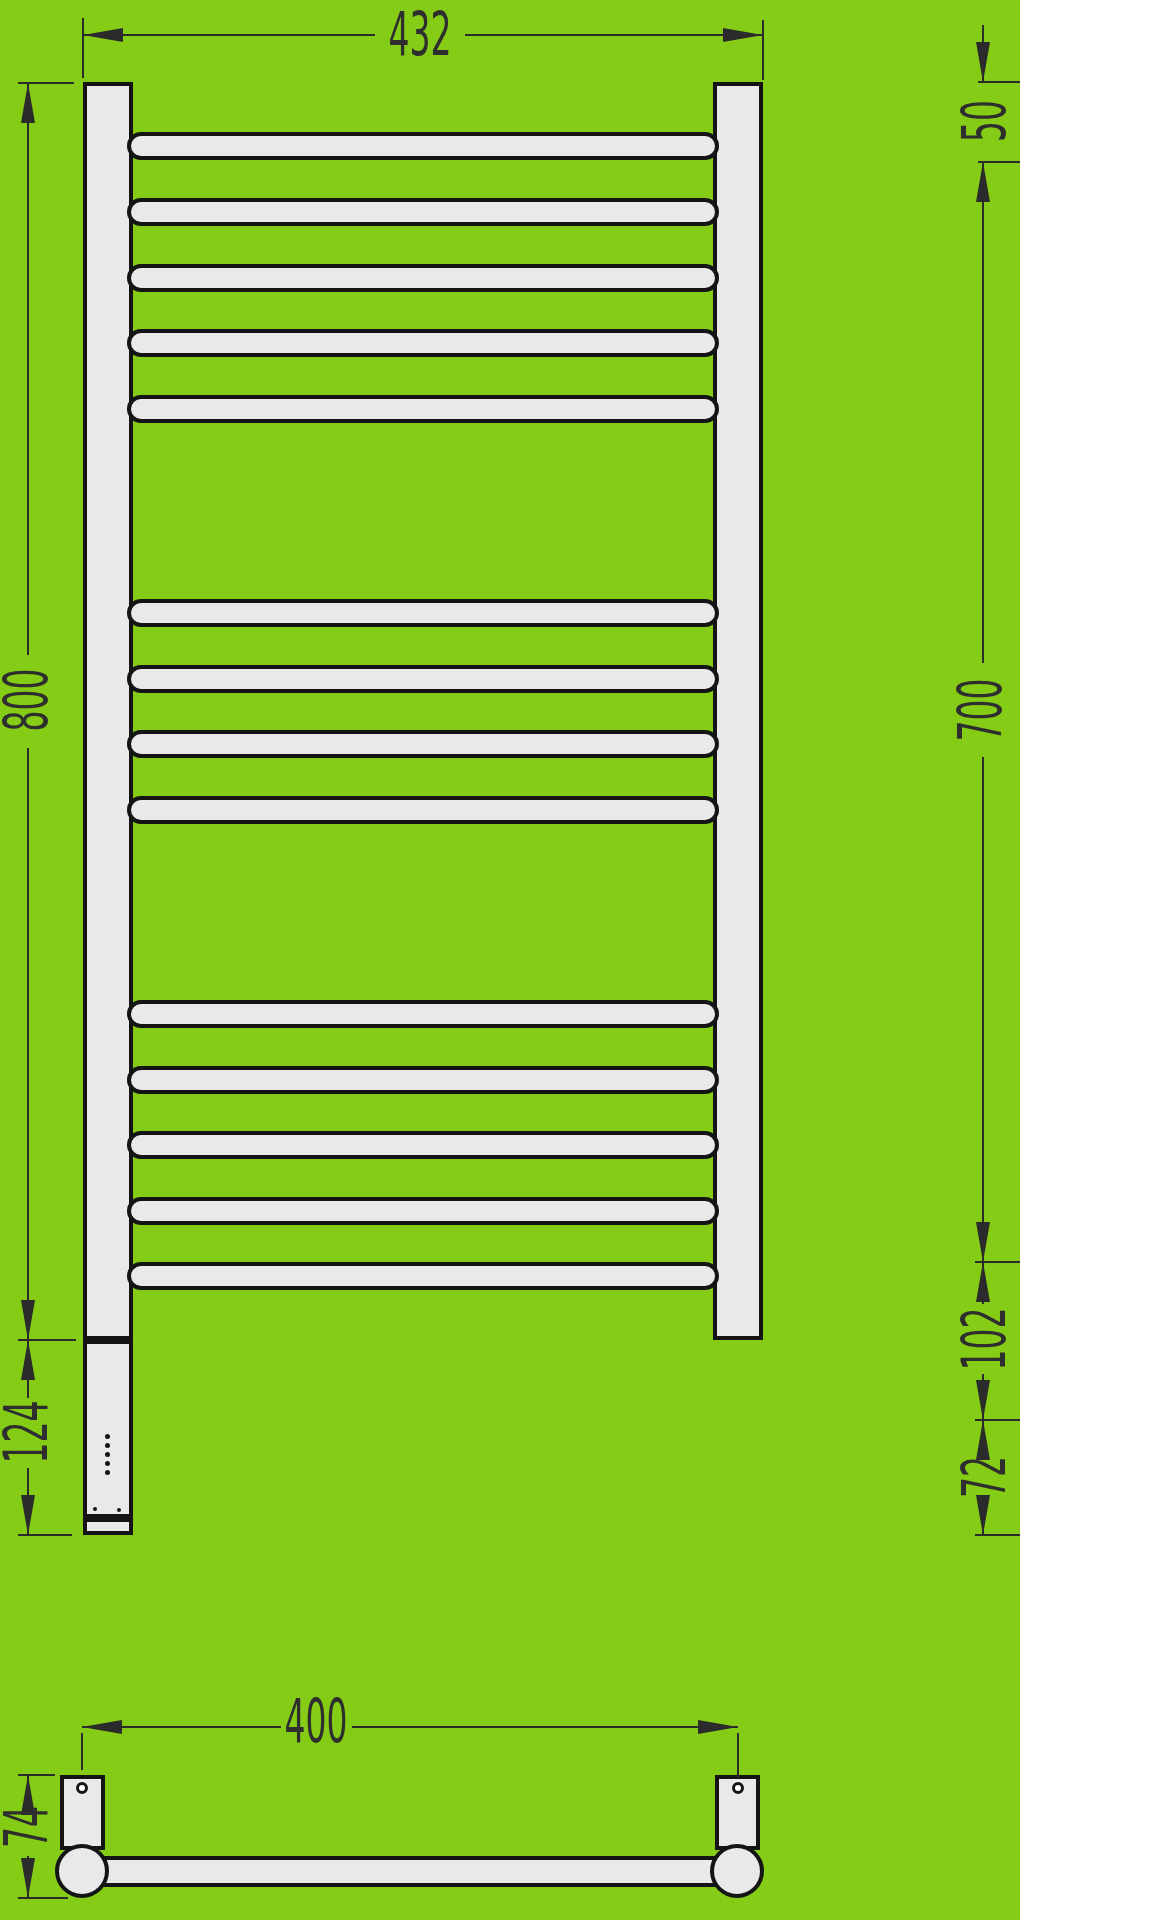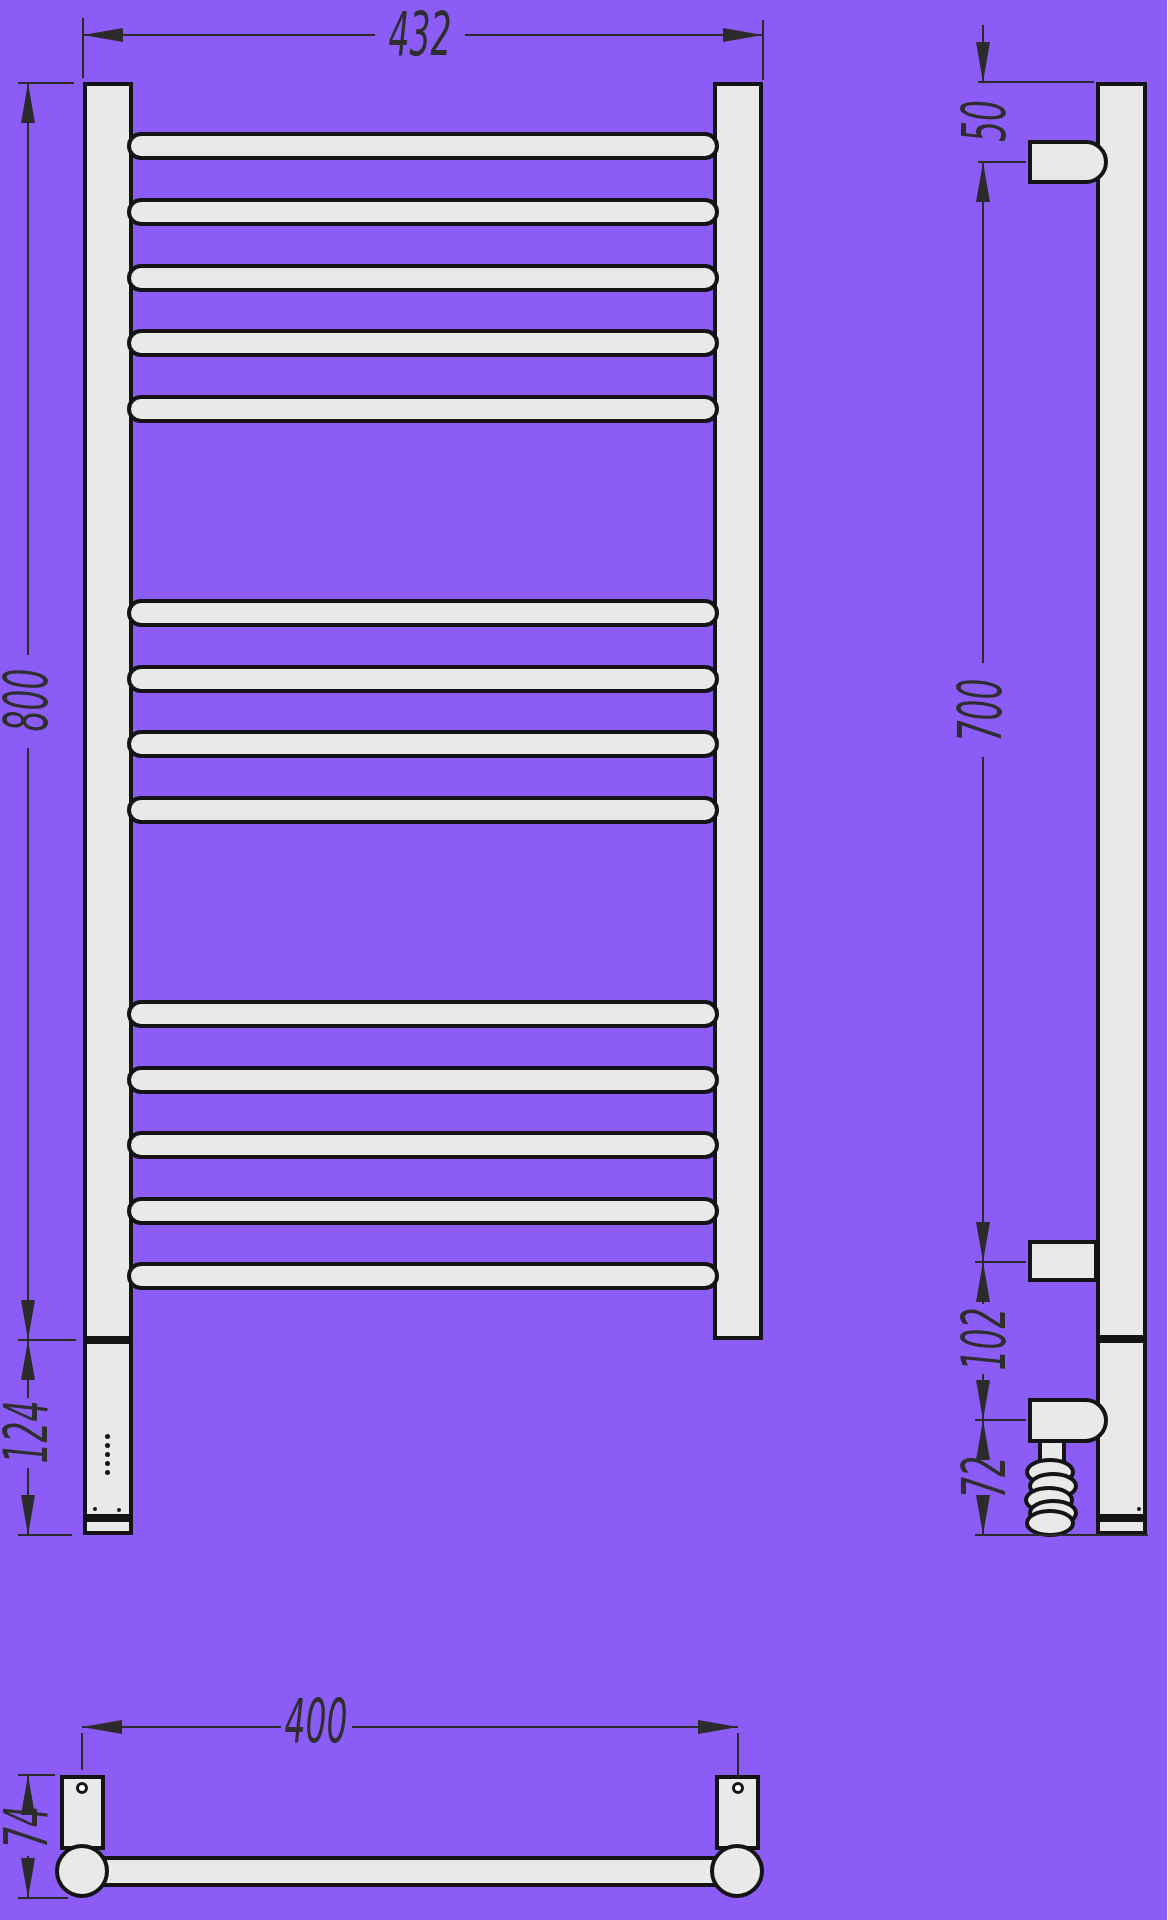--- a/index.html
+++ b/index.html
@@ -1,17 +1,17 @@
 <!DOCTYPE html>
 <html><head>
 <meta charset="utf-8">
 <style>
   html,body{margin:0;padding:0;background:#fff;}
-  #canvas{position:relative;width:1167px;height:1920px;background:#8b5cf6;overflow:hidden;
-          font-family:"DejaVu Sans", sans-serif;font-style:italic;}
+  #canvas{position:relative;width:1020px;height:1920px;background:#84cc16;overflow:hidden;
+          font-family:"DejaVu Sans", sans-serif;}
   .shape{position:absolute;box-sizing:border-box;background:#e9e9e9;border:4px solid #141414;}
   .round-r{border-radius:0 24px 24px 0;}
   .rung{position:absolute;box-sizing:border-box;background:#e9e9e9;border:4px solid #141414;
         border-radius:14px;left:127px;width:592px;height:28px;}
   .dot{position:absolute;background:#141414;border-radius:50%;}
   .hole{position:absolute;box-sizing:border-box;background:#ffffff;border:3px solid #141414;border-radius:50%;}
   .circle{border-radius:50%;}
   svg.overlay{position:absolute;left:0;top:0;width:1168px;height:1920px;}
   .overlay line{stroke:#2b2b2b;stroke-width:2;}
   .overlay polygon{fill:#2b2b2b;stroke:none;}

